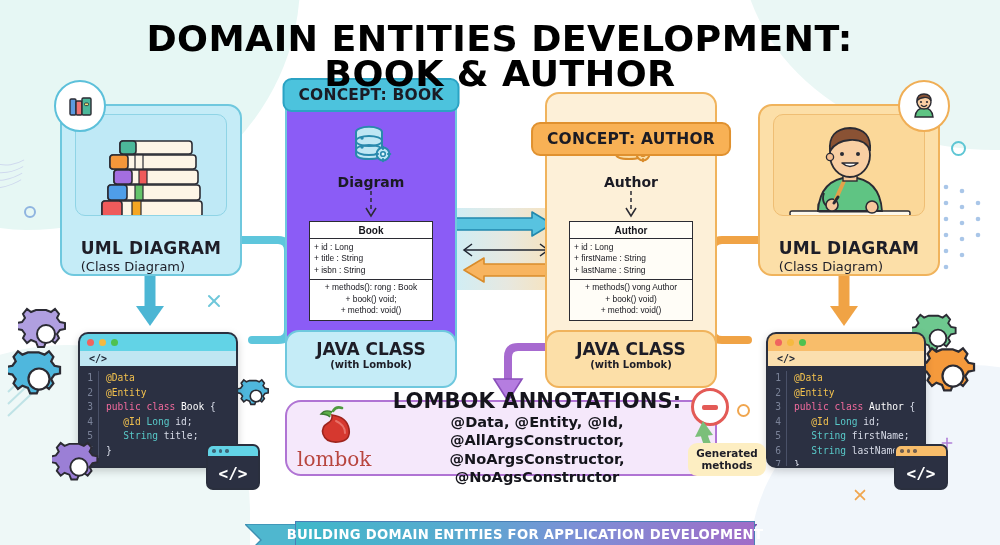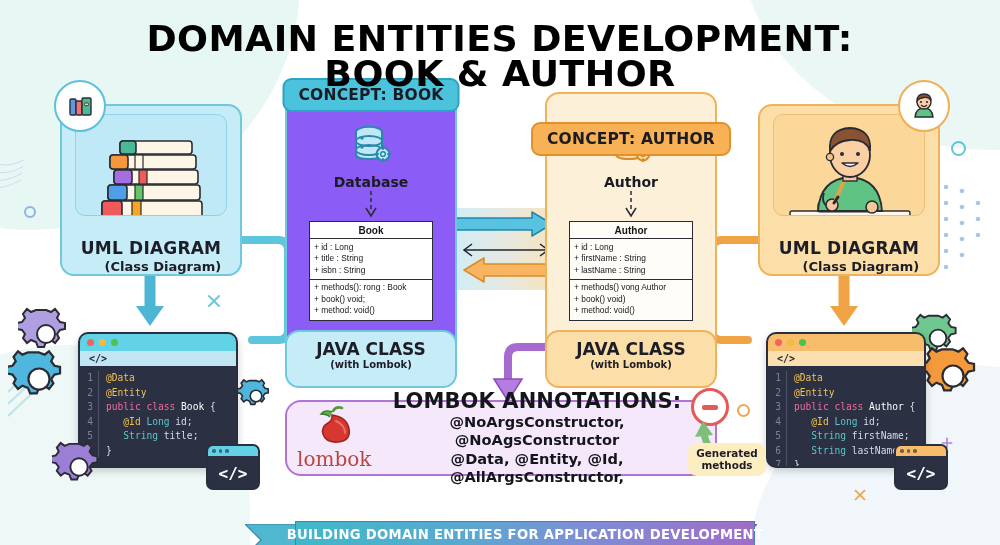--- a/index.html
+++ b/index.html
@@ -62,27 +62,27 @@
     display: flex; flex-direction: column; align-items: center;
   }
   .uml-card.book { background: #c5ecf7; border: 2px solid #6fc8de; }
   .uml-card.author { background: #fcdfa8; border: 2px solid #f0b35c; }
   .uml-img {
     width: 152px; height: 118px; margin-top: 8px; border-radius: 10px;
     position: relative; overflow: hidden;
   }
   .uml-card.book .uml-img { background: #bfe9f6; border: 1.5px solid #8fd4e6; }
   .uml-card.author .uml-img { background: #fbd899; border: 1.5px solid #efbe74; }
-  .uml-label { text-align: right; margin-top: 22px; }
+  .uml-label { text-align: left; margin-top: 22px; }
   .uml-label .l1 {
     font-family: "DejaVu Sans", sans-serif; font-weight: 700; font-size: 17px;
     color: #1d1d27; letter-spacing: 0.2px;
   }
   .uml-label .l2 {
-    font-family: "DejaVu Sans", sans-serif; font-weight: 700; font-size: 13px;
+    font-family: "DejaVu Sans", sans-serif; font-weight: 400; font-size: 13px;
     color: #1d1d27; margin-top: 1px;
   }
   .badge-circle {
     position: absolute; width: 52px; height: 52px; border-radius: 50%;
     background: #ffffff; z-index: 7; display: flex; align-items: center; justify-content: center;
   }
   .badge-circle.book { border: 2px solid #5cc0da; }
   .badge-circle.author { border: 2px solid #f0ae55; }
 
   
@@ -116,21 +116,21 @@
   .classbox {
     width: 124px; border: 1.4px solid #2b2b33; background: #ffffff;
     font-family: "Liberation Sans", sans-serif; font-size: 8.4px; color: #15151c;
   }
   .concept-col.author .classbox { background: #fffdf7; }
   .classbox .cb-title {
     text-align: center; font-weight: 700; font-size: 10px; padding: 2.5px 0;
     border-bottom: 1.4px solid #2b2b33;
   }
   .classbox .cb-sec { padding: 2.5px 4px; }
-  .classbox .cb-sec + .cb-sec { border-top: 1.4px solid #2b2b33; }
+  .classbox .cb-sec + .cb-sec { border-top: 1.4px solid #2b2b33; text-align: center; }
   .classbox .cb-row { line-height: 1.38; white-space: nowrap; }
 
   
   .editor {
     position: absolute; z-index: 6; border-radius: 10px; overflow: hidden;
     border: 2.5px solid #2a2f3e; background: #2b3042;
     box-shadow: 0 3px 8px rgba(0,0,0,0.18);
   }
   .editor .bar1 { height: 17px; display: flex; align-items: center; padding-left: 7px; gap: 5px; }
   .editor.blue .bar1 { background: #62d3e6; }
@@ -456,21 +456,21 @@
           <circle cx="6" cy="6" r="2.3" fill="#e3f7fd" stroke="#2989ad" stroke-width="1.6"></circle>
           <g stroke="#2989ad" stroke-width="2.1" stroke-linecap="round">
             <line x1="6" y1="-1.2" x2="6" y2="1"></line>
               <line x1="6" y1="11" x2="6" y2="13.2"></line>
             <line x1="-1.2" y1="6" x2="1" y2="6"></line>
               <line x1="11" y1="6" x2="13.2" y2="6"></line>
           </g>
         </g>
       </svg>
     </div>
-    <div class="db-label">Database</div>
+    <div class="db-label">Diagram</div>
 
     <svg width="16" height="28" viewBox="0 0 16 28" style="margin-top:1px;">
       <line x1="8" y1="0" x2="8" y2="18" stroke="#2b2b33" stroke-width="1.5" stroke-dasharray="4,3"></line>
       <polyline points="3,17 8,25 13,17" fill="none" stroke="#2b2b33" stroke-width="1.5"></polyline>
     </svg>
 
     <div class="classbox" style="margin-top:2px;">
       <div class="cb-title">Book</div>
       <div class="cb-sec">
         <div class="cb-row">+ id : Long</div>
@@ -683,22 +683,22 @@
       <svg width="58" height="40" viewBox="0 0 58 40">
         <path d="M28 6 Q31 1 37 3" fill="none" stroke="#4f9b3f" stroke-width="2.6" stroke-linecap="round"></path>
         <path d="M27 7 Q20 4 16 9 Q22 9 25 12" fill="#5fb04a" stroke="#3c7a32" stroke-width="1.4"></path>
         <path d="M27 10 Q42 12 44 24 Q46 36 33 37 Q21 38 18 29 Q16 22 23 18 Q28 15 27 10 Z" fill="#d6382f" stroke="#9e241d" stroke-width="1.6"></path>
         <path d="M31 16 Q40 20 40 28" fill="none" stroke="#f08a80" stroke-width="2" stroke-linecap="round" opacity="0.7"></path>
       </svg>
       <div class="lname">lombok</div>
     </div>
     <div class="lombok-text">
       <div class="lt-title">LOMBOK ANNOTATIONS:</div>
+      <div class="lt-line">@Data, @Entity, @Id, @AllArgsConstructor,</div>
       <div class="lt-line">@NoArgsConstructor, @NoAgsConstructor</div>
-      <div class="lt-line">@Data, @Entity, @Id, @AllArgsConstructor,</div>
     </div>
     <div class="minus-badge">
         <i></i>
       </div>
   </div>
 
   <svg style="position:absolute; left:690px; top:418px; z-index:9;" width="48" height="42" viewBox="0 0 48 42">
     <path d="M30 38 Q18 34 14 16" fill="none" stroke="#7bbf7a" stroke-width="7" stroke-linecap="round"></path>
     <path d="M5 19 L23 17 L13 3 Z" fill="#7bbf7a"></path>
   </svg>

